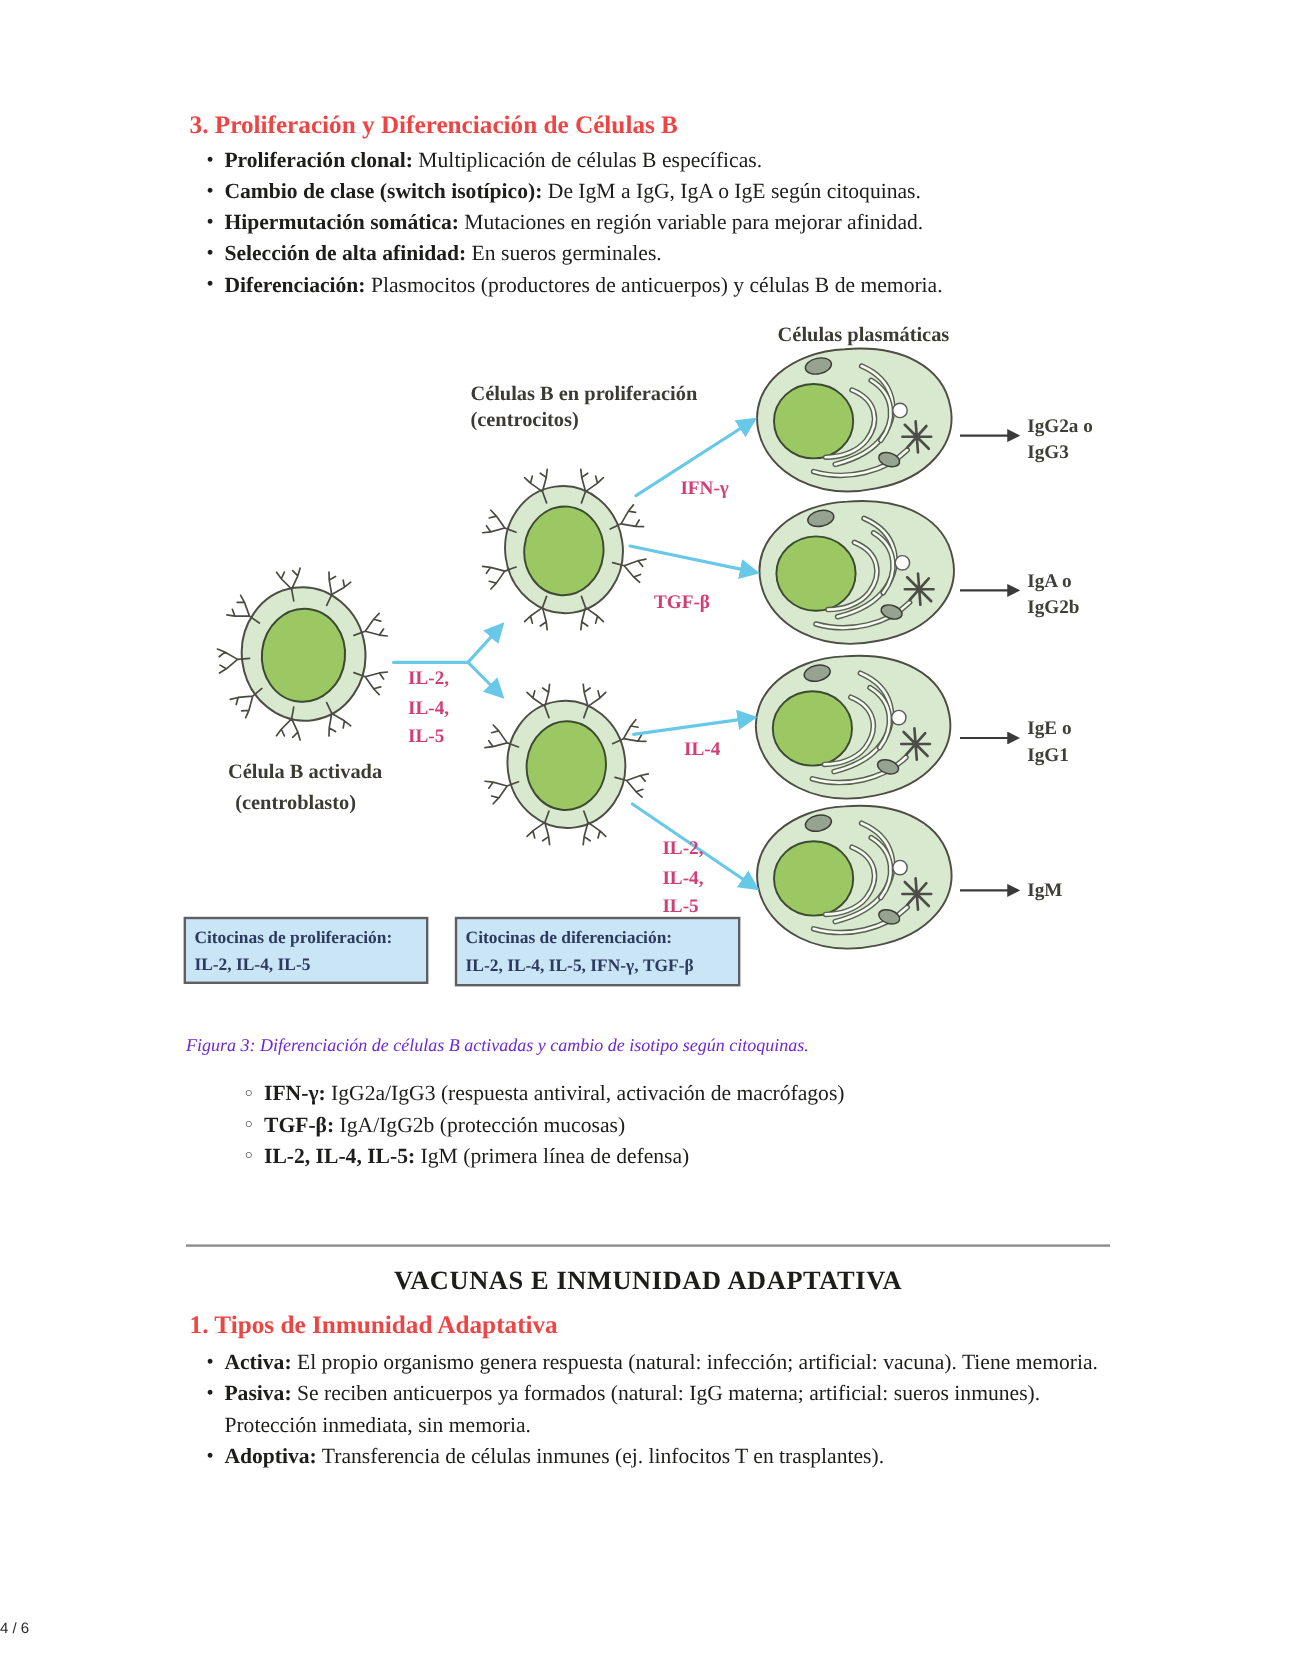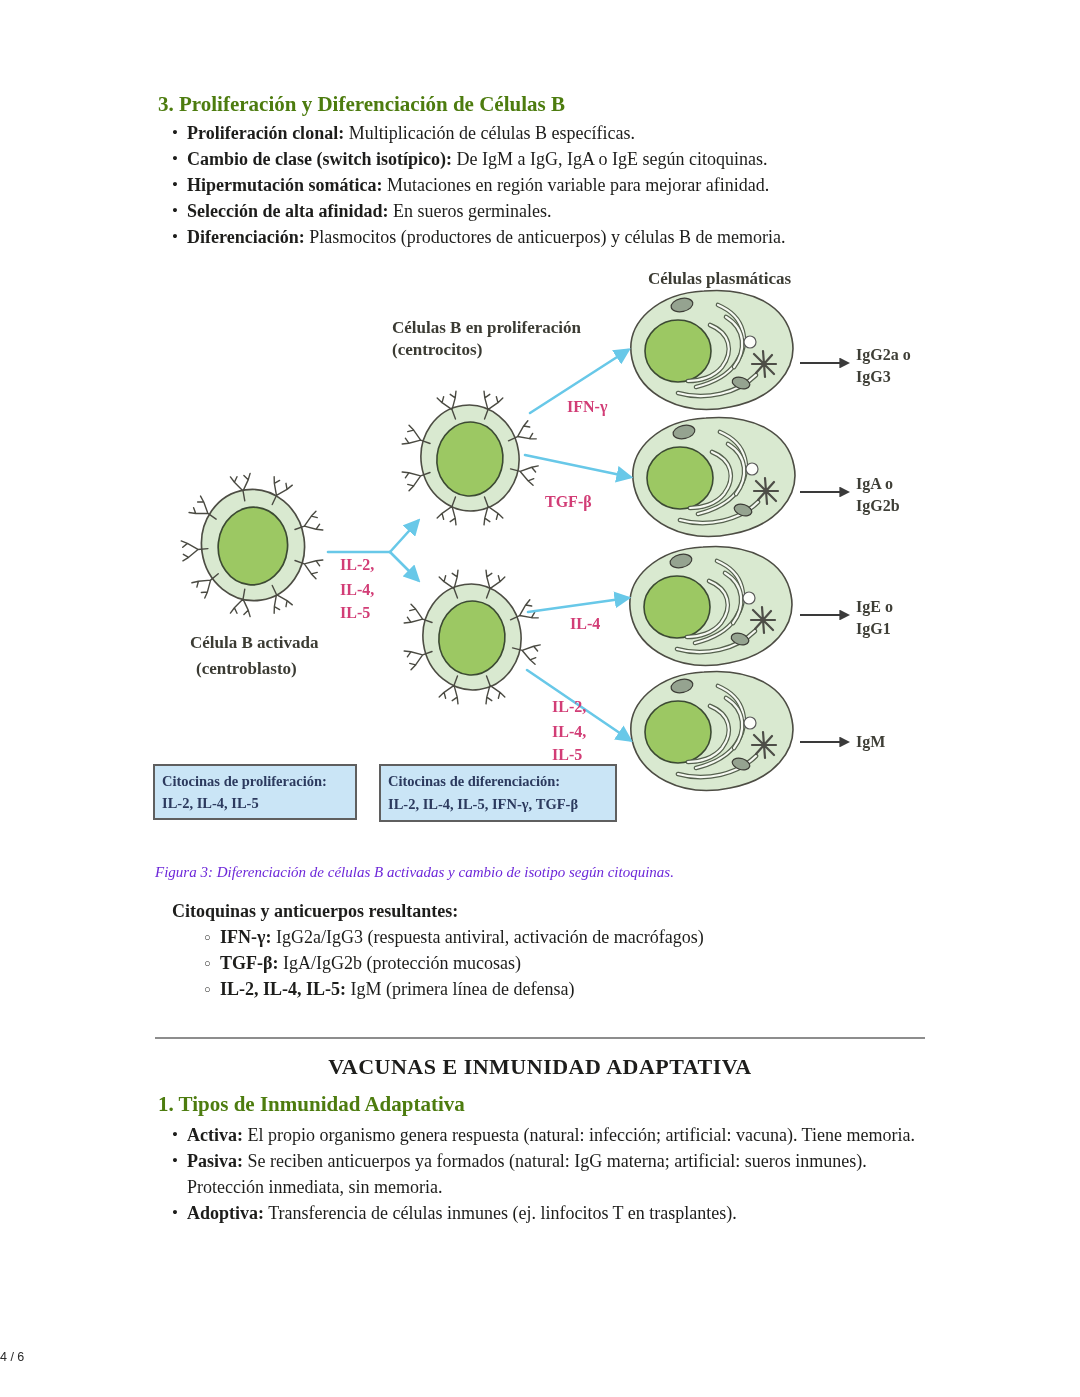--- a/index.html
+++ b/index.html
@@ -2,21 +2,21 @@
 <html><head>
 <meta charset="utf-8">
 <style>
   html,body{margin:0;padding:0;background:#e8e8e8;}
   .page{
     position:relative;width:1080px;height:1397px;background:#ffffff;
     font-family:"Liberation Serif",serif;color:#1d1d1b;overflow:hidden;
     margin:0 auto;
   }
   .abs{position:absolute;}
-  .h-sec{font-size:21px;font-weight:bold;color:#4d7c0f;}
+  .h-sec{font-size:21px;font-weight:bold;color:#ef4444;}
   ul{list-style:none;margin:0;padding:0;}
   .blist{font-size:18px;line-height:26px;}
   .blist>li{position:relative;padding-left:15px;margin:0;}
   .blist>li::before{content:"\2022";position:absolute;left:0;top:0;font-size:17px;}
   .sublist{margin-left:34px;}
   .sublist>li{position:relative;padding-left:14px;}
   .sublist>li::before{content:"\25CB";position:absolute;left:-2px;top:0;font-size:11px;}
   b{font-weight:bold;}
   .caption{font-size:15px;font-style:italic;color:#6d28d9;}
   .divider{border:none;border-top:2px solid #8d8d8d;margin:0;}
@@ -186,23 +186,20 @@
       <rect class="cyt-box" x="230" y="503" width="236" height="56"></rect>
       <text class="fig-box-text" x="238" y="524">Citocinas de diferenciación:</text>
       <text class="fig-box-text" x="238" y="547">IL-2, IL-4, IL-5, IFN-γ, TGF-β</text>
     </g>
   </svg>
   </div>
 
   <div class="abs caption" style="left:155px;top:864px;width:780px;">Figura 3: Diferenciación de células B activadas y cambio de isotipo según citoquinas.</div>
 
   <div class="abs blist" style="left:172px;top:898px;width:760px;">
-    <ul>
-      <li><b>Citoquinas y anticuerpos resultantes:</b></li>
-    </ul>
     <ul class="sublist">
       <li><b>IFN-γ:</b><span> IgG2a/IgG3 (respuesta antiviral, activación de macrófagos)</span></li>
       <li><b>TGF-β:</b><span> IgA/IgG2b (protección mucosas)</span></li>
       <li><b>IL-2, IL-4, IL-5:</b><span> IgM (primera línea de defensa)</span></li>
     </ul>
   </div>
 
   <hr class="abs divider" style="left:155px;top:1037px;width:770px;">
 
   <div class="abs vac-title" style="left:0;top:1054px;">VACUNAS E INMUNIDAD ADAPTATIVA</div>

